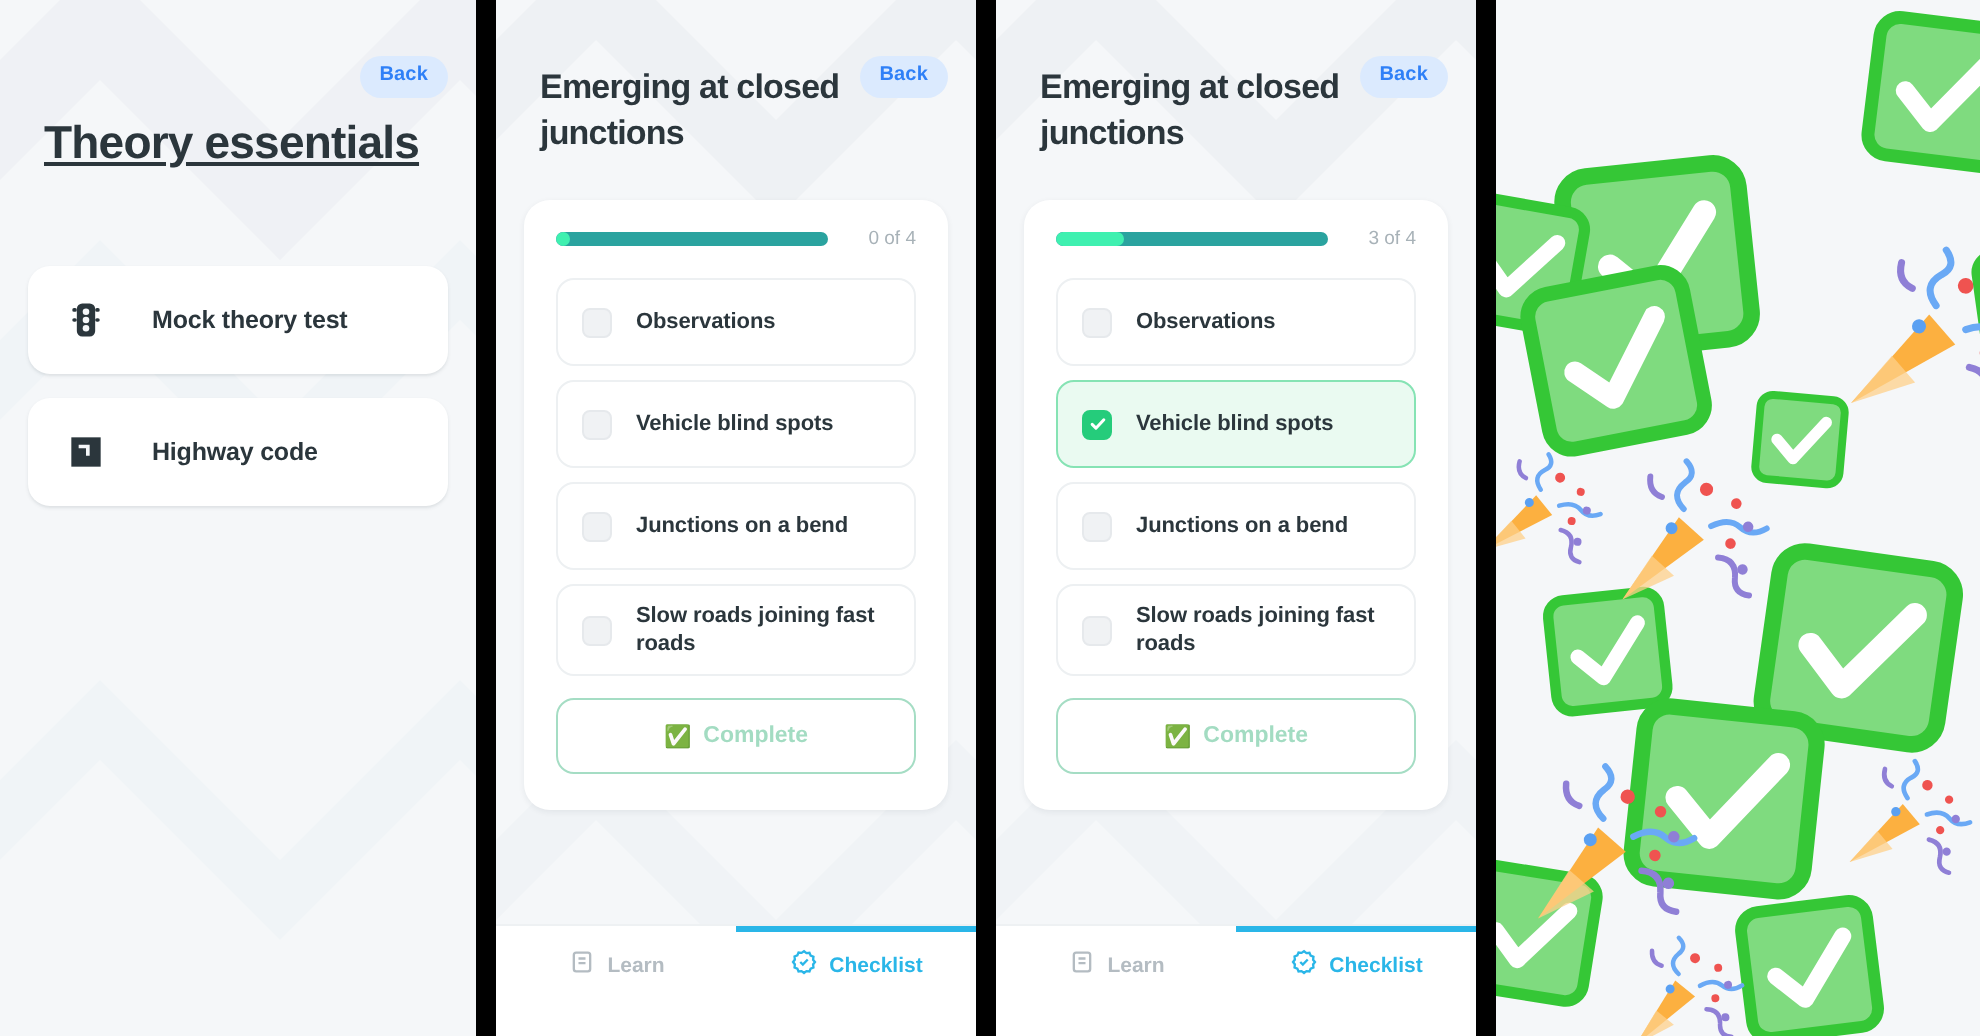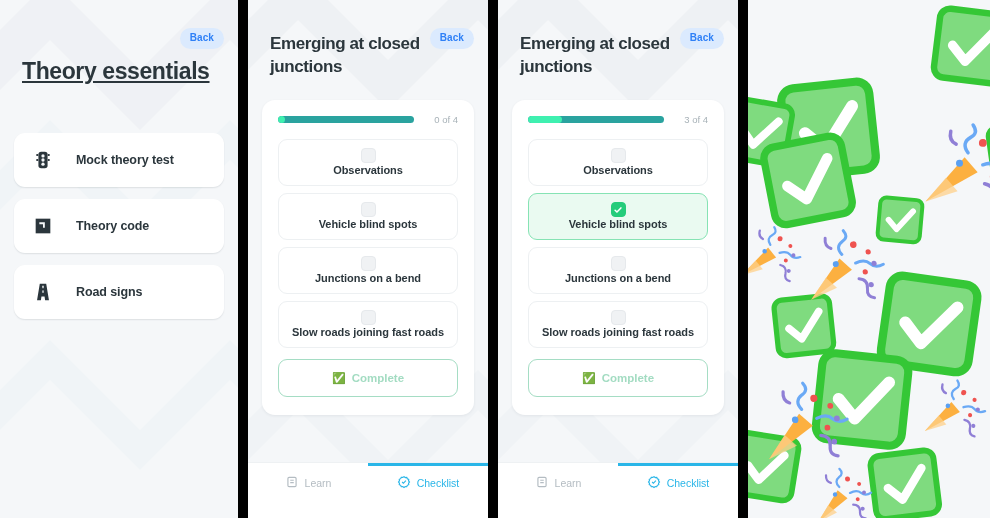--- a/index.html
+++ b/index.html
@@ -87,29 +87,28 @@
     flex: 1 1 auto; height: 7px;
     background: #2aa39f;
     border-radius: 999px;
     overflow: hidden;
     position: relative;
   }
   .prog-fill { height: 100%; background: #3ff0b0; border-radius: 999px; }
   .prog-text { font-size: 9.5px; color: #a8b2b8; font-weight: normal; white-space: nowrap; }
 
   .task {
-    display: flex; align-items: center; 
+    display: flex; align-items: center; gap: 12px;
     border: 1px solid #edf0f2;
     border-radius: 9px;
     min-height: 44px;
     padding: 8px 12px;
     margin-bottom: 7px;
     background: #fff;
     cursor: pointer;
-    flex-direction: column;
   }
   .task.done { border-color: #86e3b4; background: #eafaf1; }
   .cbx {
     flex: 0 0 15px; width: 15px; height: 15px;
     border-radius: 4px; background: #f0f2f4;
     border: 1px solid #e6e9ec;
   }
   .task.done .cbx {
     background: #25cc7b; border-color: #25cc7b;
     display: flex; align-items: center; justify-content: center;
@@ -135,21 +134,21 @@
   .tabbar {
     position: absolute; left: 0; right: 0; bottom: 0;
     height: 56px;
     background: #fff;
     display: flex;
     border-top: 1px solid #eef1f3;
   }
   .tab {
     flex: 1 1 50%;
     display: flex; align-items: center; justify-content: center; gap: 6px;
-    font-size: 10.5px; font-weight: normal;
+    font-size: 10.5px; font-weight: bold;
     color: #b4bcc2;
     position: relative;
     padding-bottom: 16px;
     cursor: pointer;
   }
   .tab.active { color: #2ab6e8; justify-content: center; }
   .tab.active::before {
     content: ""; position: absolute; top: 0; left: 0; right: 0;
     height: 3px; background: #2ab6e8;
   }
@@ -191,33 +190,23 @@
         <span class="menu-label">Mock theory test</span>
       </div>
 
       <div class="menu-card">
         <span class="menu-ico">
           <svg viewBox="0 0 24 24" fill="currentColor">
               <path d="M4 4h16v16H4z"></path>
               <path d="M8 8h6v6h-2V10H8z" fill="#f5f7f9"></path>
             </svg>
         </span>
-        <span class="menu-label">Theory code</span>
-      </div>
-
-      <div class="menu-card">
-        <span class="menu-ico">
-          <svg viewBox="0 0 24 24" fill="currentColor">
-              <path d="M8.5 3h7l3 18h-4.2l-.6-4h-3.4l-.6 4H5.5z"></path>
-              <rect x="11.3" y="5" width="1.4" height="3" rx=".7" fill="#f5f7f9"></rect>
-              <rect x="11.3" y="10" width="1.4" height="3" rx=".7" fill="#f5f7f9"></rect>
-            </svg>
-        </span>
-        <span class="menu-label">Road signs</span>
-      </div>
+        <span class="menu-label">Highway code</span>
+      </div>
+
 
     </div>
   </div>
 
   <div class="divider"></div>
 
   <div class="panel p2">
     <svg class="bgpat" viewBox="0 0 240 518" preserveAspectRatio="none">
       <path d="M-40 60 L50 -30 L140 60 L230 -30 L320 60 L320 110 L230 20 L140 110 L50 20 L-40 110 Z" fill="#eceff3" opacity=".8"></path>
       <path d="M-40 460 L50 370 L140 460 L230 370 L320 460 L320 500 L230 410 L140 500 L50 410 L-40 500 Z" fill="#eceff3" opacity=".5"></path>

